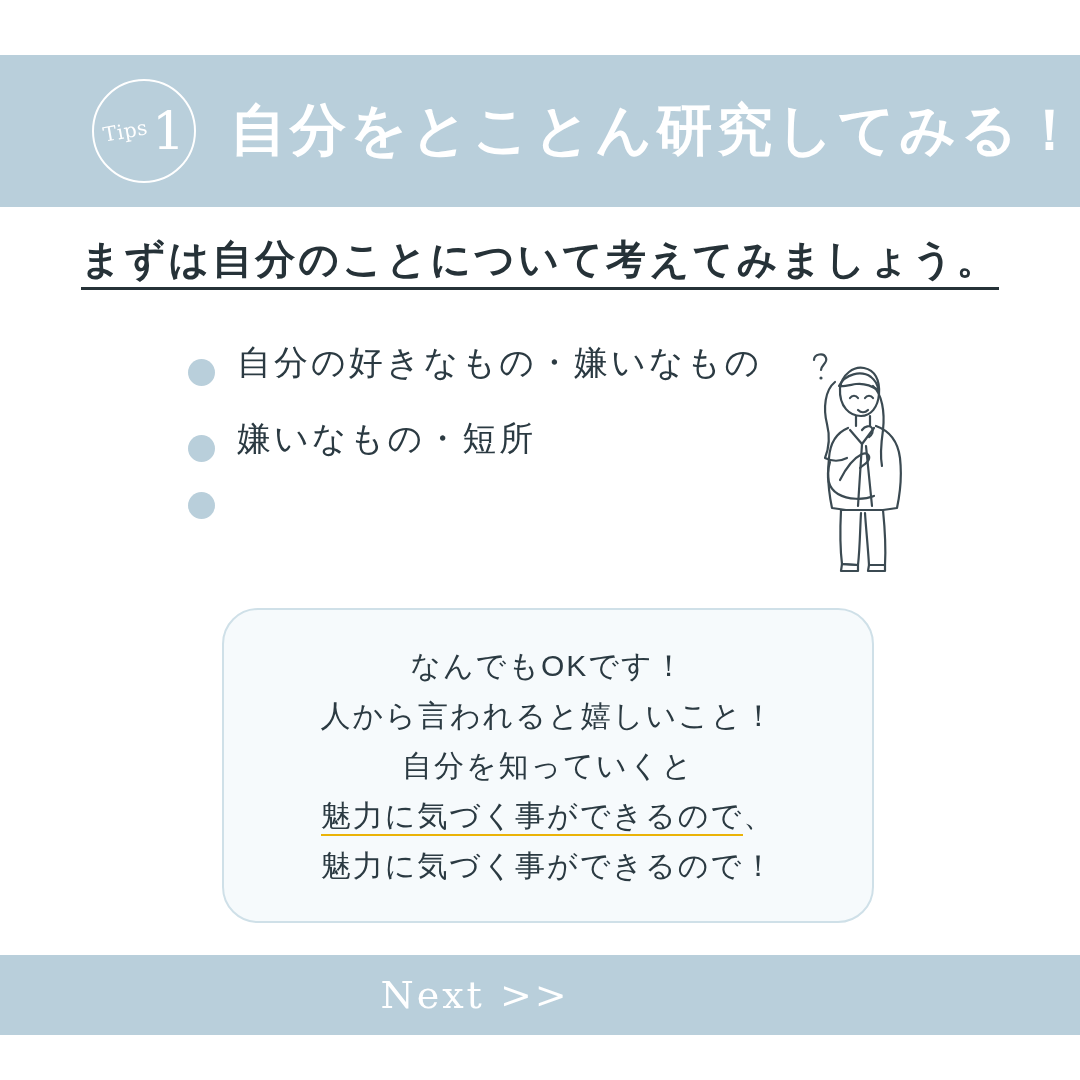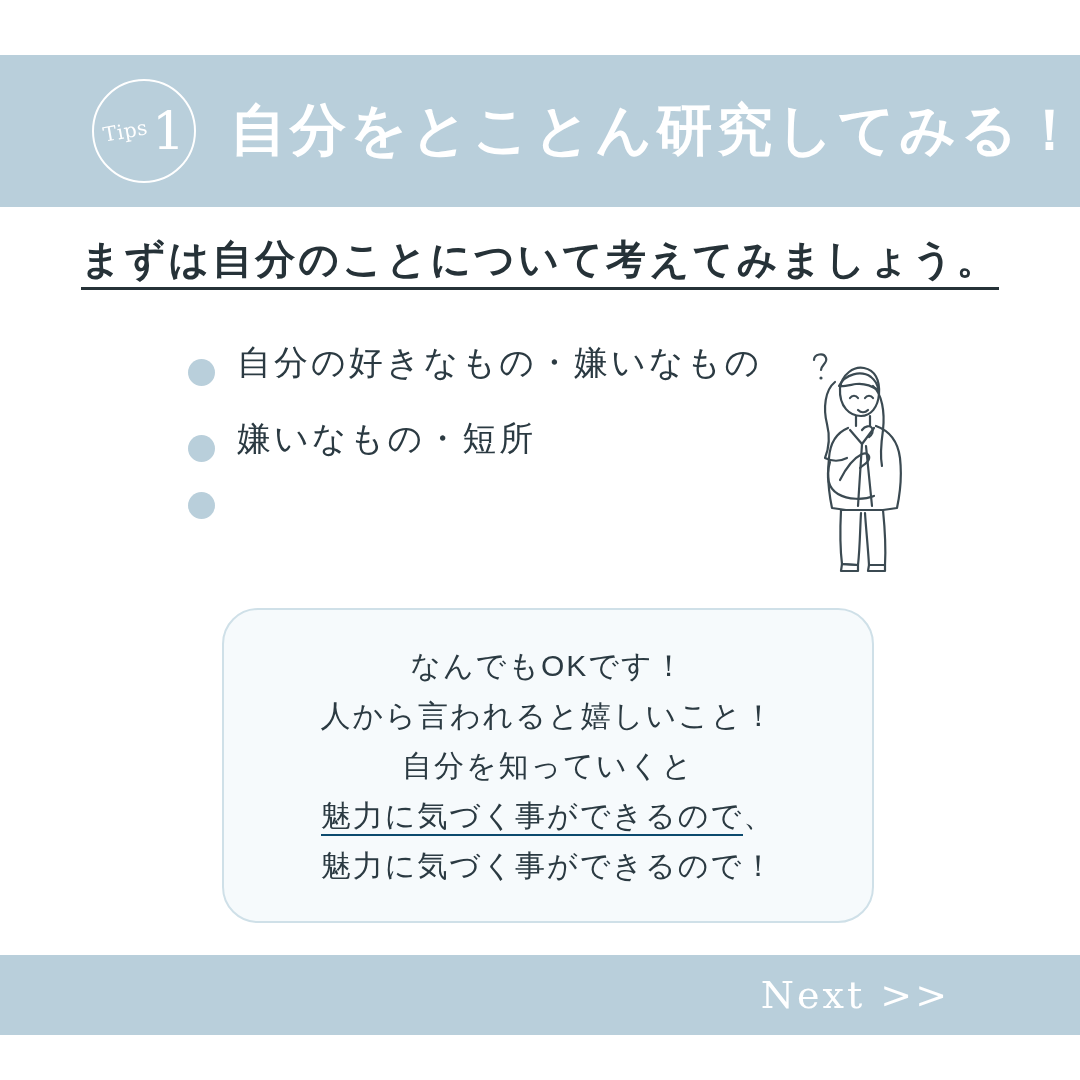--- a/index.html
+++ b/index.html
@@ -145,35 +145,35 @@
     margin-left: 8px;
   }
   .note-line {
     font-size: 30px;
     letter-spacing: 2px;
     color: #2b3a42;
     line-height: 50px;
     white-space: nowrap;
   }
   .note-line .ul {
-    border-bottom: 2px solid #0c4a6e;
+    border-bottom: 2px solid #eab308;
     padding-bottom: 2px;
   }
 
   
   .footer-band {
     position: absolute;
     left: 0;
     top: 955px;
     width: 1080px;
     height: 80px;
     background: #b9cfdb;
     display: flex;
     align-items: center;
-    justify-content: flex-end;
+    justify-content: center;
   }
   .next-label {
     margin-right: 130px;
     font-size: 38px;
     color: #ffffff;
     letter-spacing: 3px;
     font-family: "DejaVu Serif", serif;
   }
 </style>
 </head>

